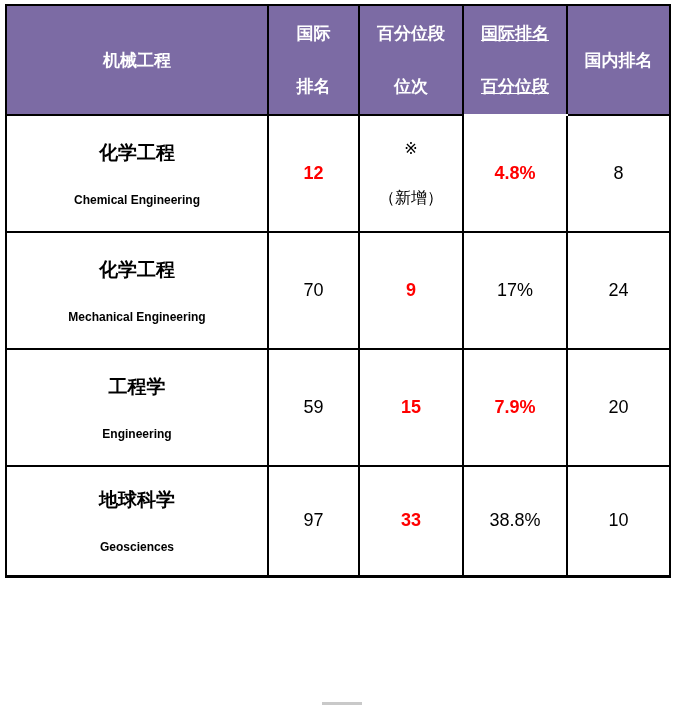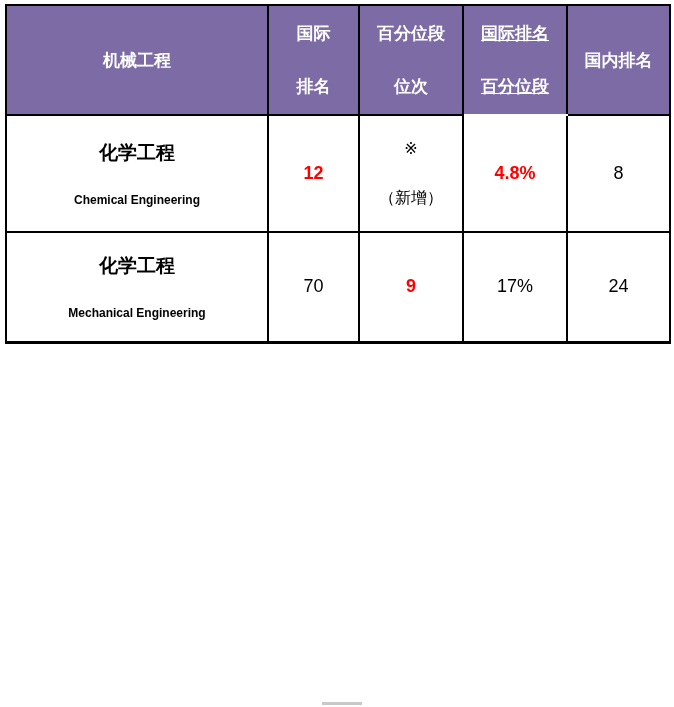--- a/index.html
+++ b/index.html
@@ -169,16 +169,72 @@
             <div class="stack val">
               <div class="line">17%</div>
             </div>
           </td>
           <td>
             <div class="stack val">
               <div class="line">24</div>
             </div>
           </td>
         </tr>
+        <tr>
+          <td>
+            <div class="stack subj">
+              <div class="cn">工程学</div>
+              <div class="en">Engineering</div>
+            </div>
+          </td>
+          <td>
+            <div class="stack val">
+              <div class="line">59</div>
+            </div>
+          </td>
+          <td>
+            <div class="stack val red">
+              <div class="line">15</div>
+            </div>
+          </td>
+          <td>
+            <div class="stack val red">
+              <div class="line">7.9%</div>
+            </div>
+          </td>
+          <td>
+            <div class="stack val">
+              <div class="line">20</div>
+            </div>
+          </td>
+        </tr>
+        <tr>
+          <td>
+            <div class="stack subj">
+              <div class="cn">地球科学</div>
+              <div class="en">Geosciences</div>
+            </div>
+          </td>
+          <td>
+            <div class="stack val">
+              <div class="line">97</div>
+            </div>
+          </td>
+          <td>
+            <div class="stack val red">
+              <div class="line">33</div>
+            </div>
+          </td>
+          <td>
+            <div class="stack val">
+              <div class="line">38.8%</div>
+            </div>
+          </td>
+          <td>
+            <div class="stack val">
+              <div class="line">10</div>
+            </div>
+          </td>
+        </tr>
       </tbody>
   </table>
   <div class="fill-handle"></div>
 </div>
 
 </body></html>

